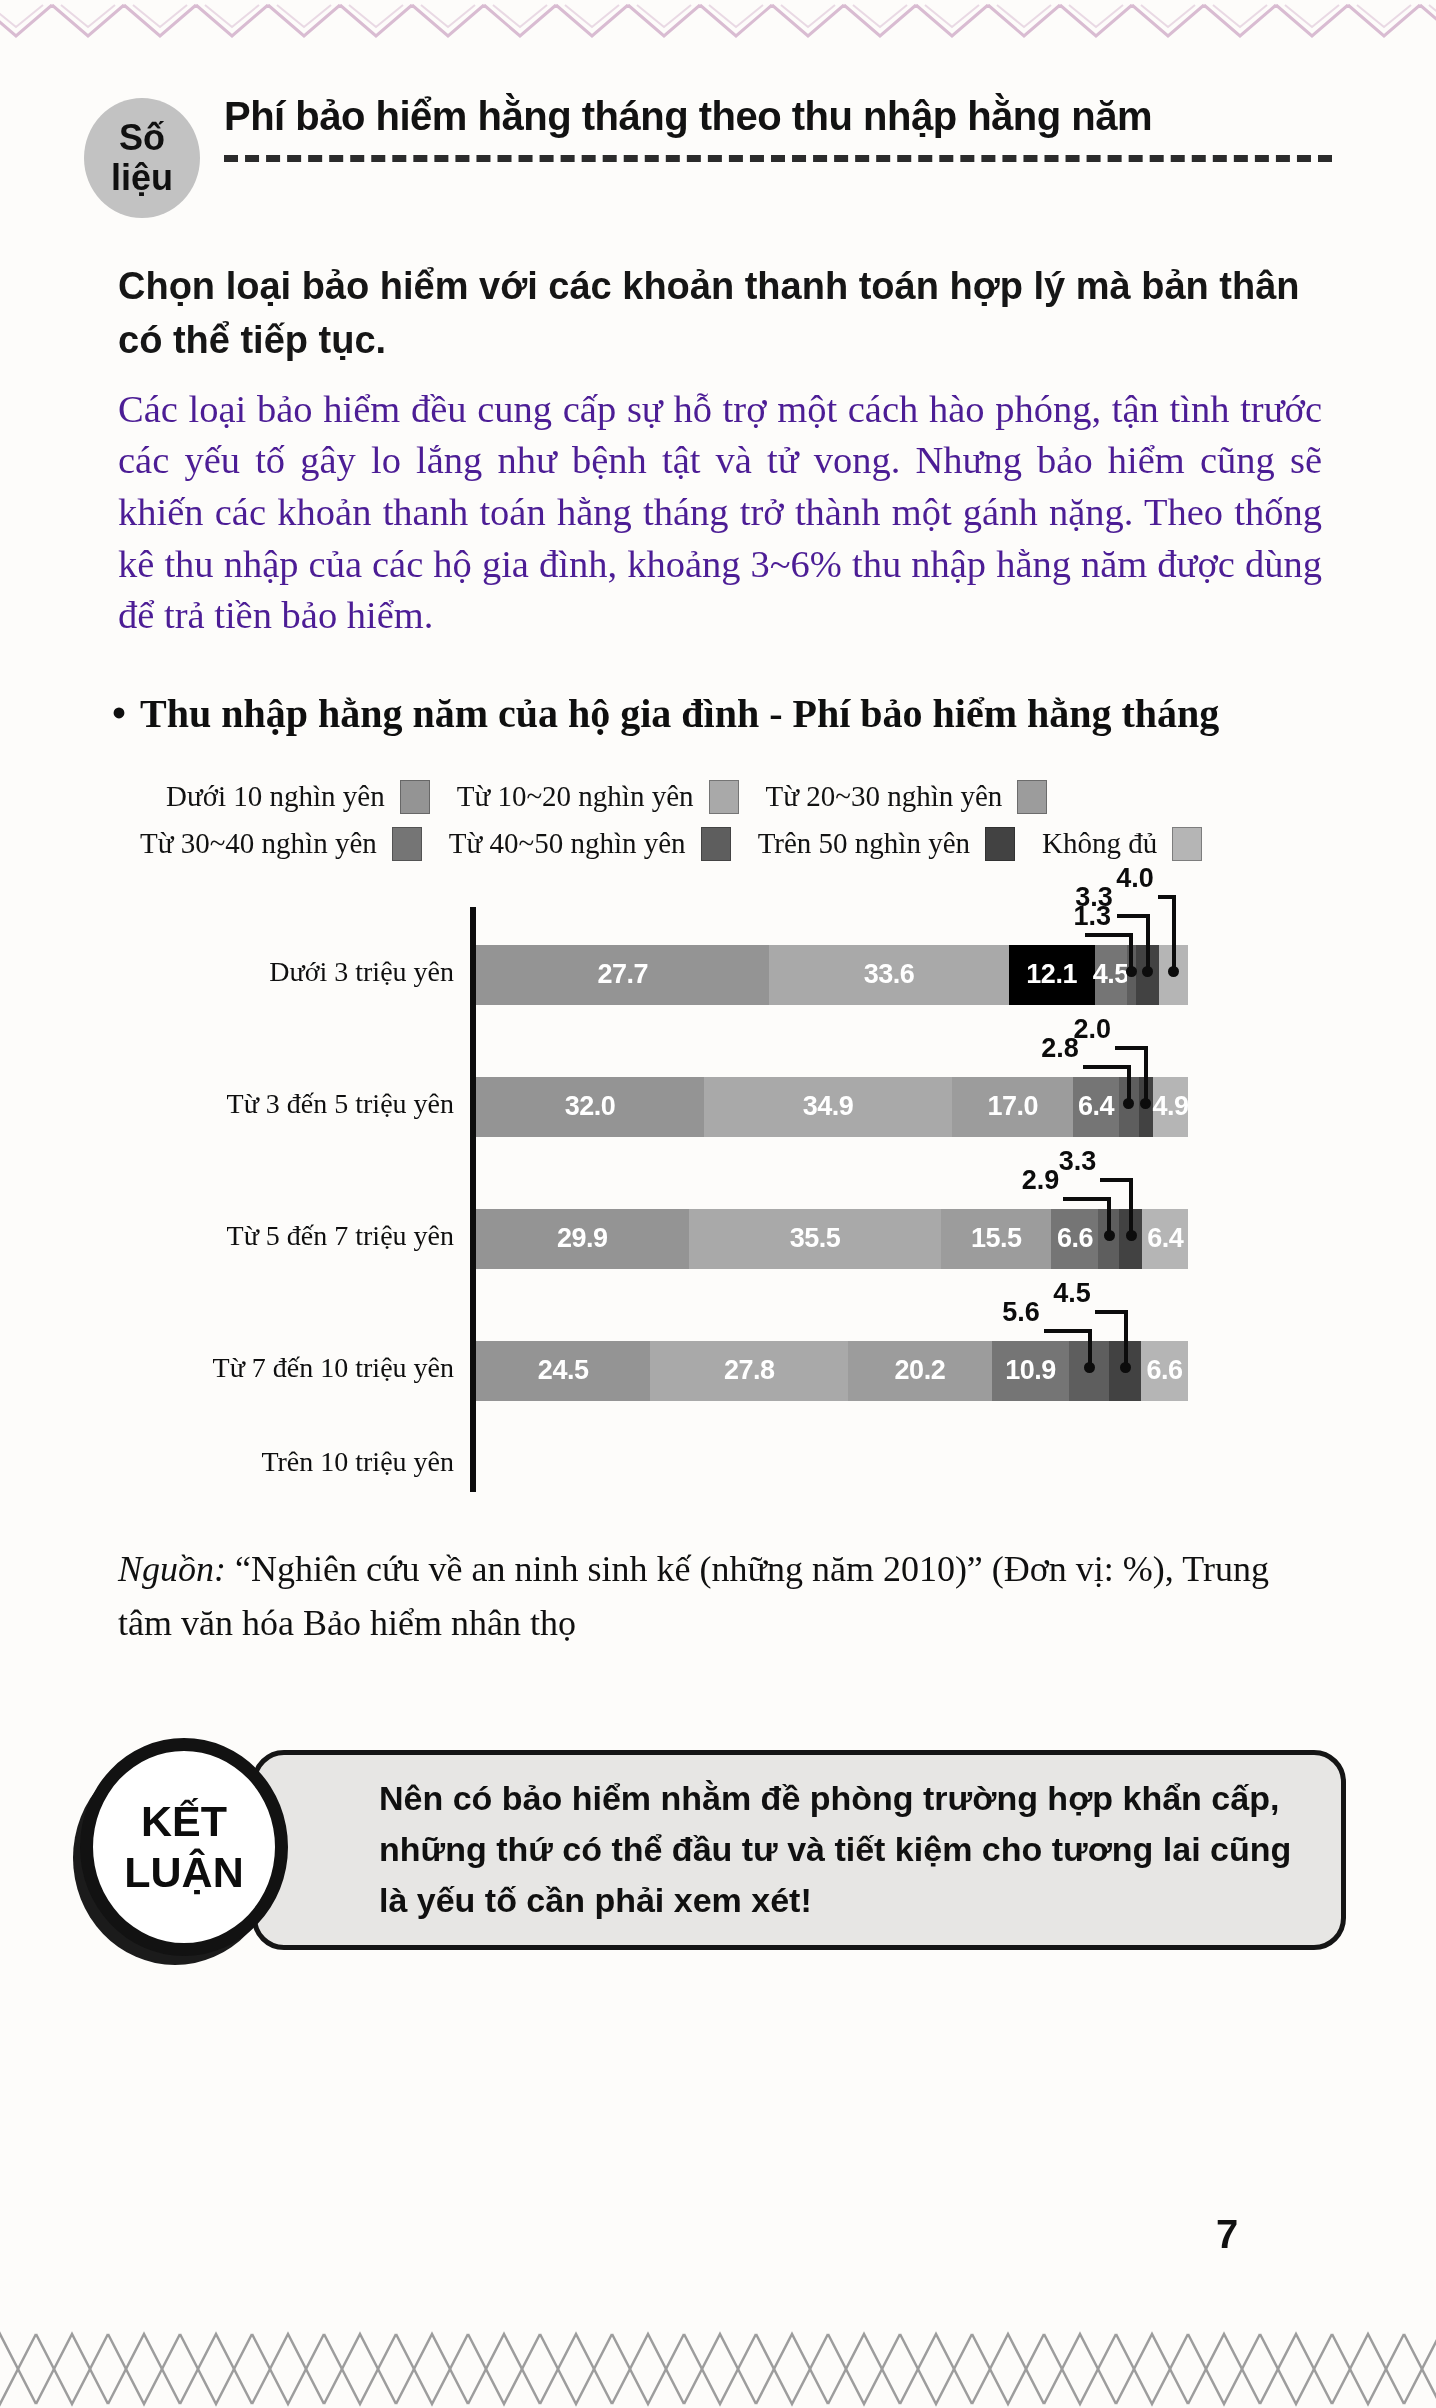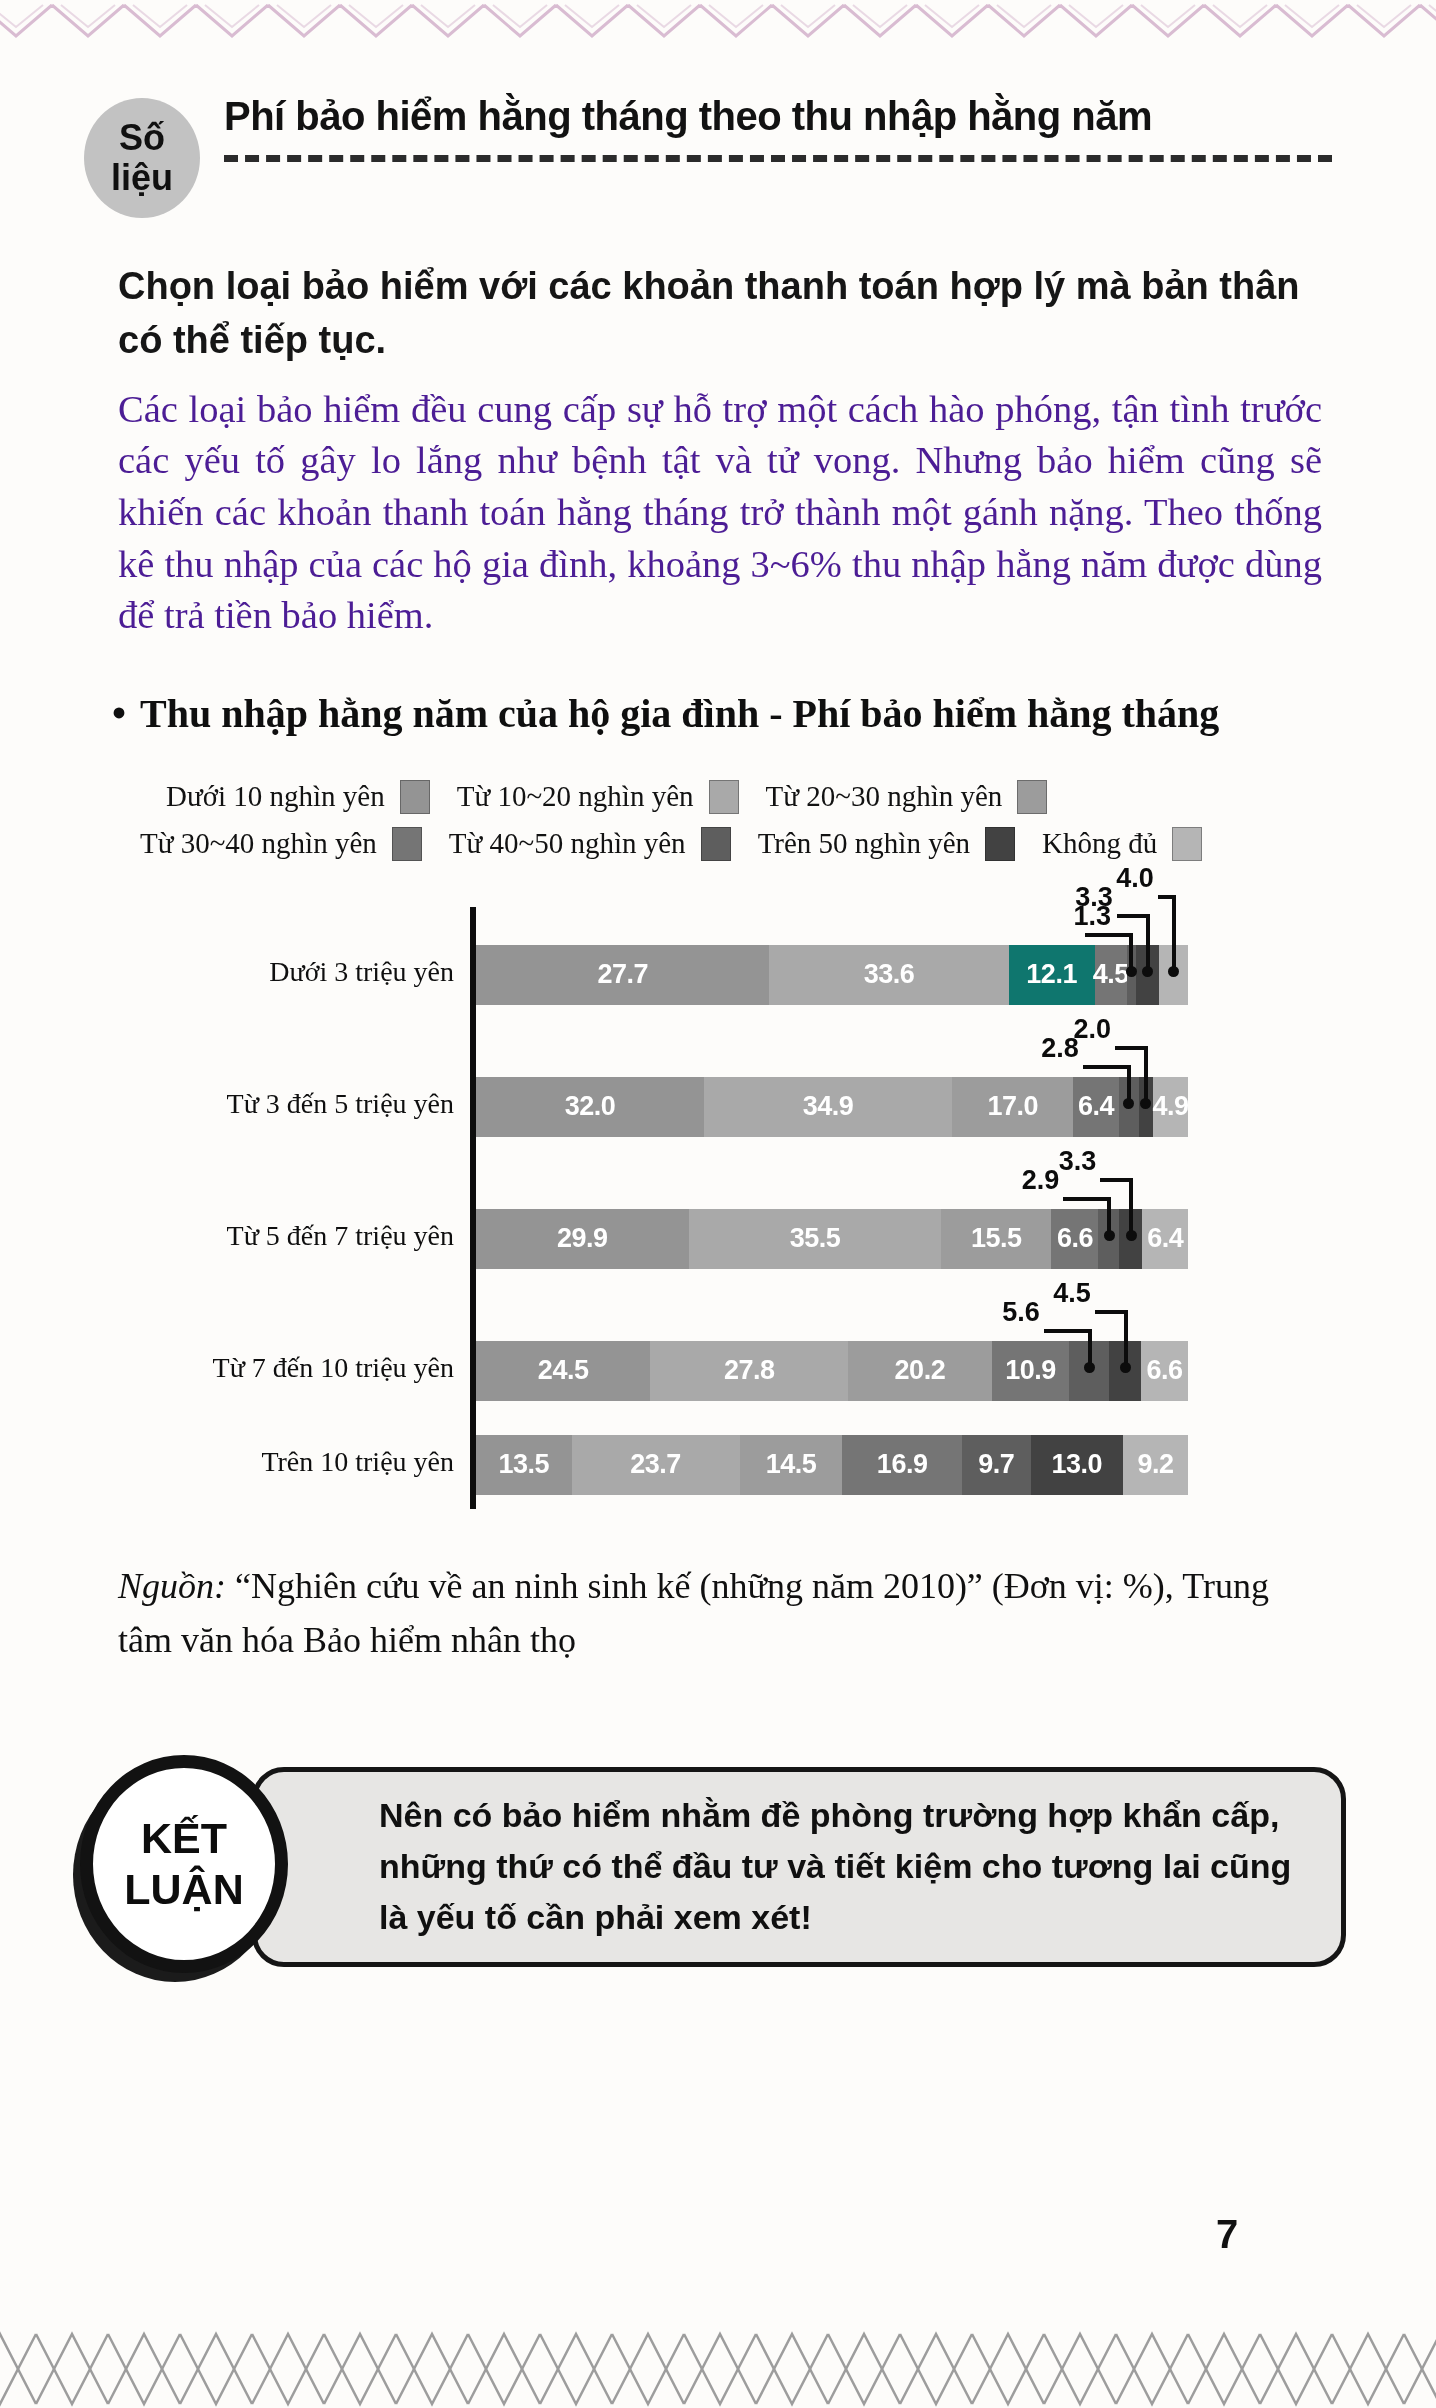--- a/index.html
+++ b/index.html
@@ -178,21 +178,21 @@
               <div class="co-v" style="left: 669.772px; top: 23px; height: 58px;"></div>
               <div class="co-dot" style="left: 666.272px; top: 75px;"></div>
               <div class="co-label" style="left: 593.76px; top: -28px;">4.0</div>
               <div class="co-h" style="left: 681.76px; width: 16px; top: 4px;"></div>
               <div class="co-v" style="left: 695.76px; top: 4px; height: 77px;"></div>
               <div class="co-dot" style="left: 692.26px; top: 75px;"></div>
             </div>
             <div class="bar">
               <div class="seg" style="width: 41.2%; background: rgb(148, 148, 148);">27.7</div>
               <div class="seg" style="width: 33.6%; background: rgb(169, 169, 169); text-align: center;">33.6</div>
-              <div class="seg" style="width: 12.1%; background: #0f766e;">12.1</div>
+              <div class="seg" style="width: 12.1%; background: #000000;">12.1</div>
               <div class="seg" style="width: 4.5%; background: rgb(117, 117, 117);">4.5</div>
               <div class="seg" style="width: 1.3%; background: rgb(94, 94, 94);"></div>
               <div class="seg" style="width: 3.3%; background: rgb(66, 66, 66);"></div>
               <div class="seg" style="width: 4%; background: rgb(181, 181, 181);"></div>
             </div>
           </div>
         </div>
         <div class="row-gap"></div>
         <div class="chart-row">
           <div class="cat-label" style="padding-top: 65px;">Từ 3 đến 5 triệu yên</div>
@@ -266,29 +266,20 @@
               <div class="seg" style="width: 4.5%; background: rgb(66, 66, 66);"></div>
               <div class="seg" style="width: 6.6%; background: rgb(181, 181, 181);">6.6</div>
             </div>
           </div>
         </div>
         <div class="row-gap"></div>
         <div class="chart-row">
           <div class="cat-label" style="padding-top: 27px;">Trên 10 triệu yên</div>
           <div class="bar-wrap">
             <div class="callouts" style="height: 16px;"></div>
-            <div class="bar">
-              <div class="seg" style="width: 13.5%; background: rgb(148, 148, 148);">13.5</div>
-              <div class="seg" style="width: 23.7%; background: rgb(169, 169, 169);">23.7</div>
-              <div class="seg" style="width: 14.5%; background: rgb(156, 156, 156);">14.5</div>
-              <div class="seg" style="width: 16.9%; background: rgb(117, 117, 117);">16.9</div>
-              <div class="seg" style="width: 9.7%; background: rgb(94, 94, 94);">9.7</div>
-              <div class="seg" style="width: 13%; background: rgb(66, 66, 66);">13.0</div>
-              <div class="seg" style="width: 9.2%; background: rgb(181, 181, 181);">9.2</div>
-            </div>
           </div>
         </div>
         <div class="row-gap"></div>
       </div>
   </div>
 
   <p class="source"><span class="prefix">Nguồn:</span><span> “Nghiên cứu về an ninh sinh kế (những năm 2010)” (Đơn vị: %), Trung tâm văn hóa Bảo hiểm nhân thọ</span></p>
 
   <div class="conclusion">
     <div class="conc-box">

